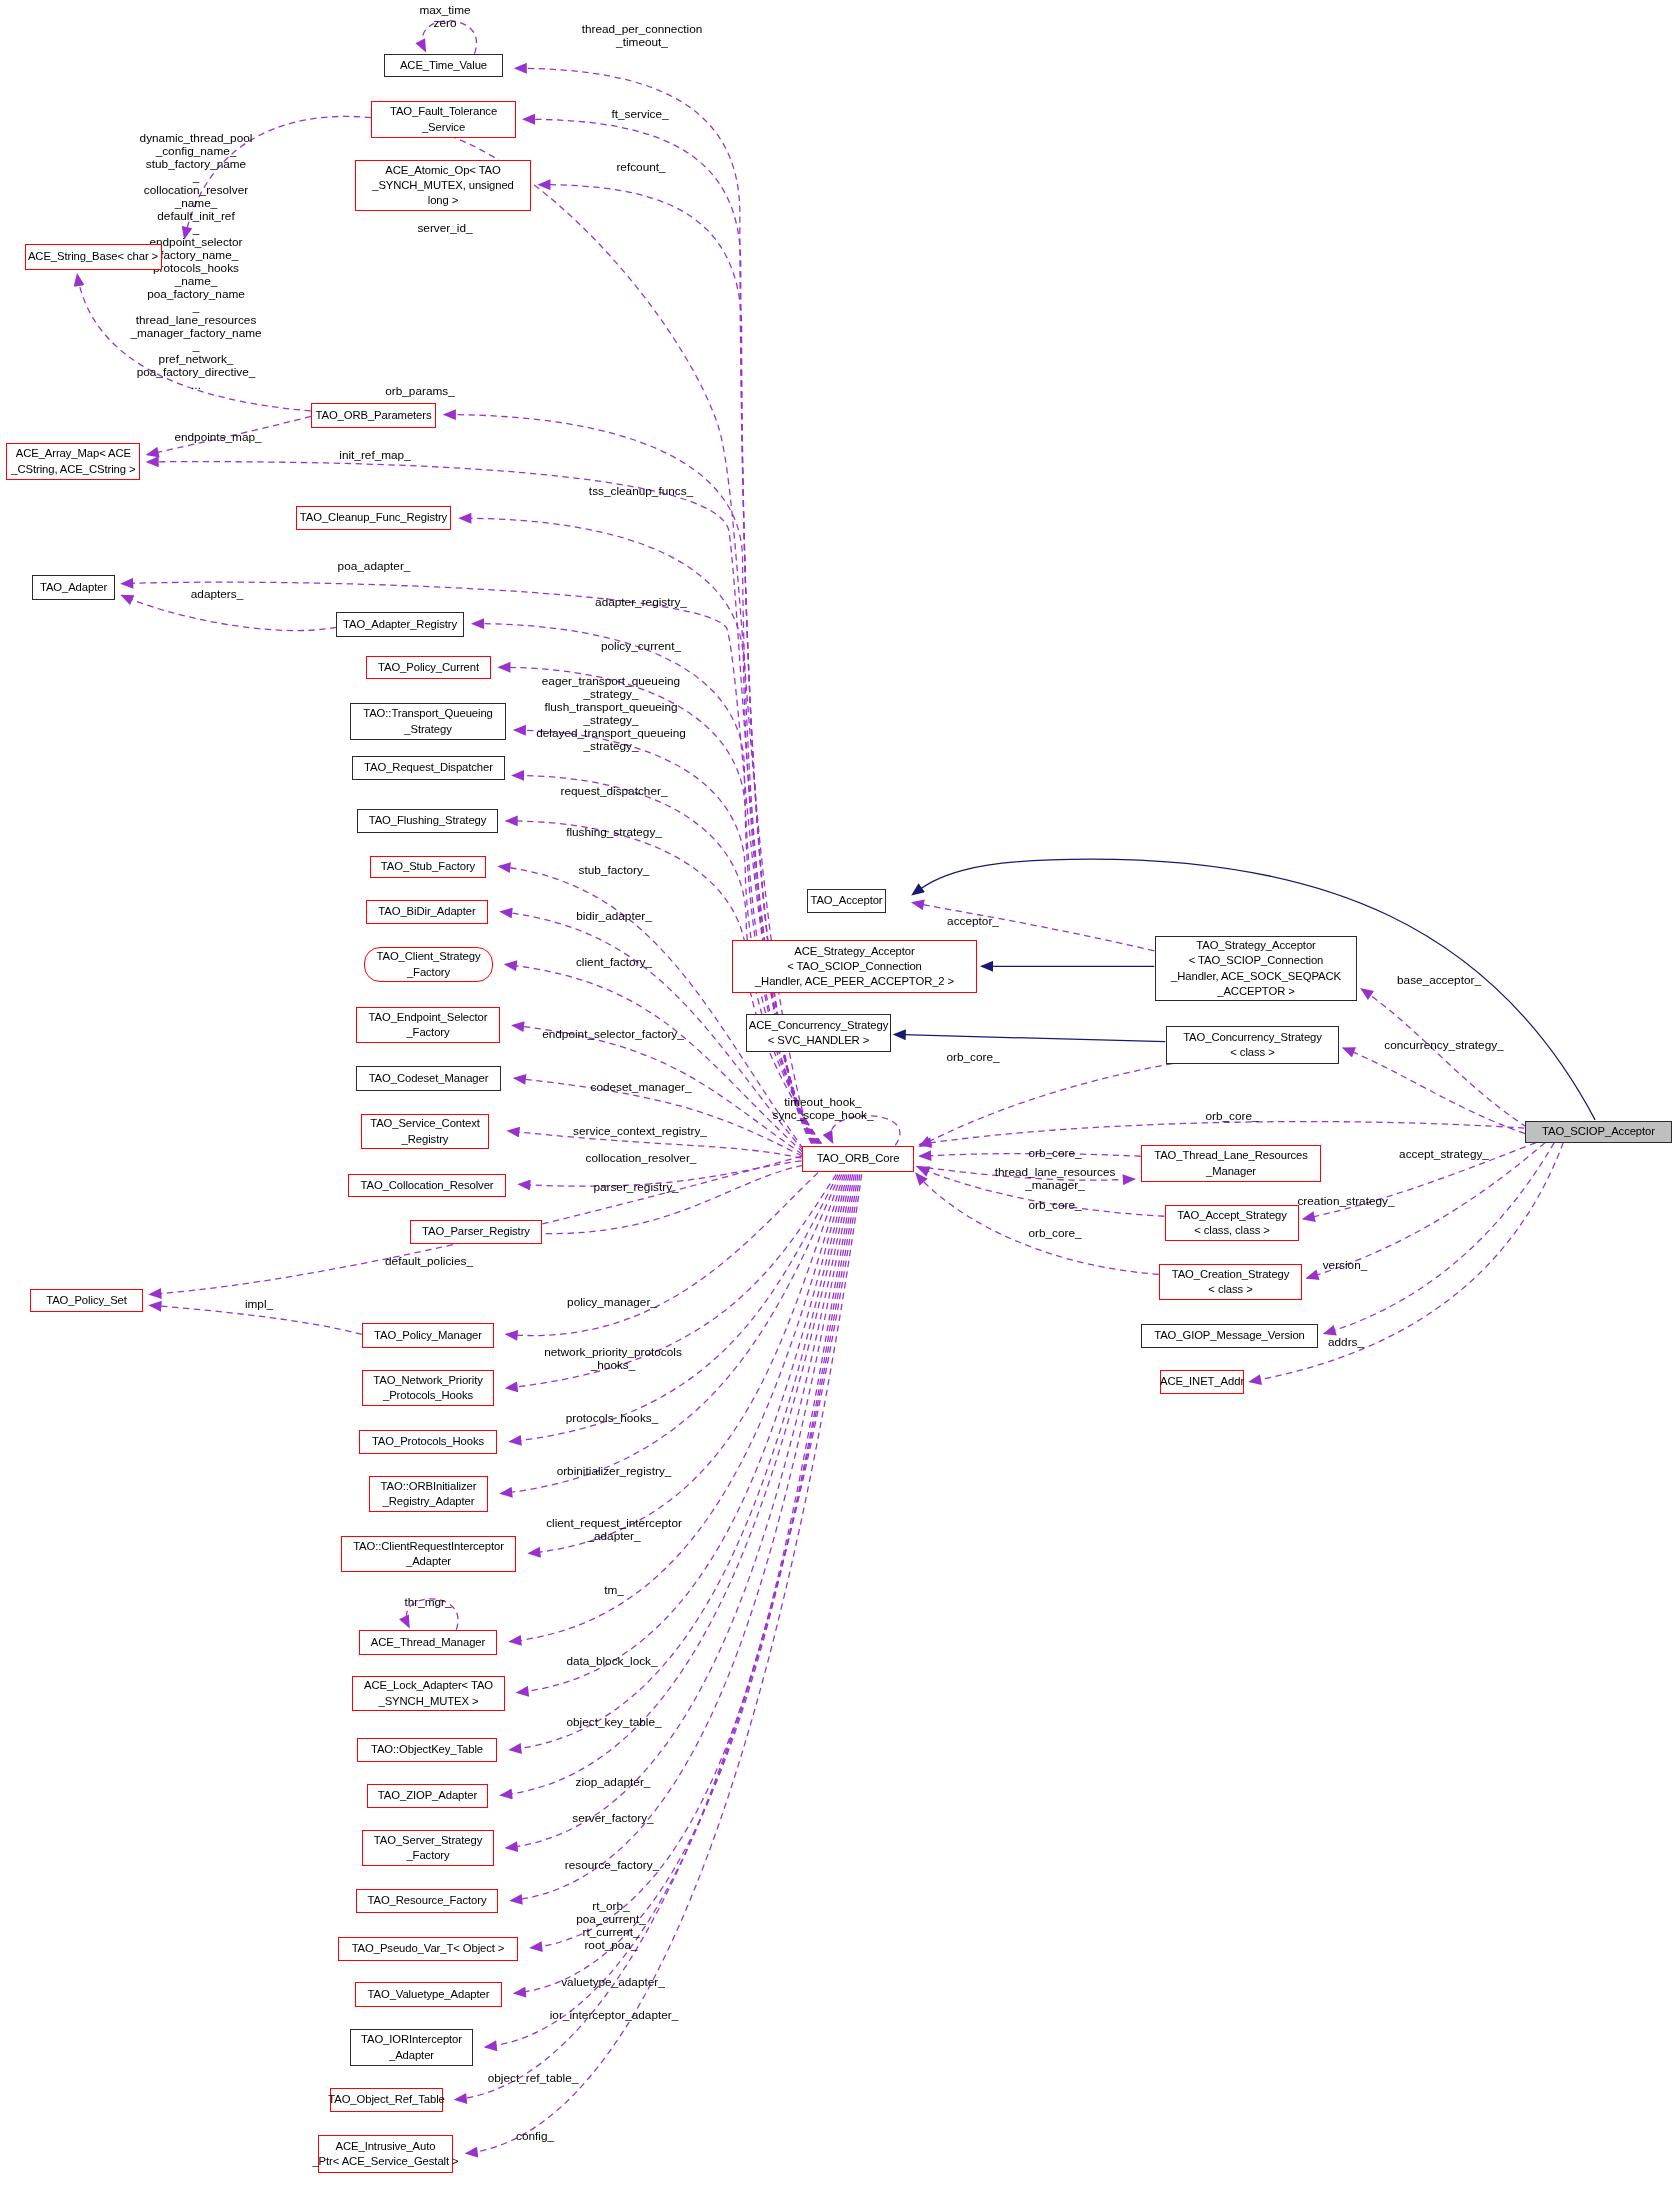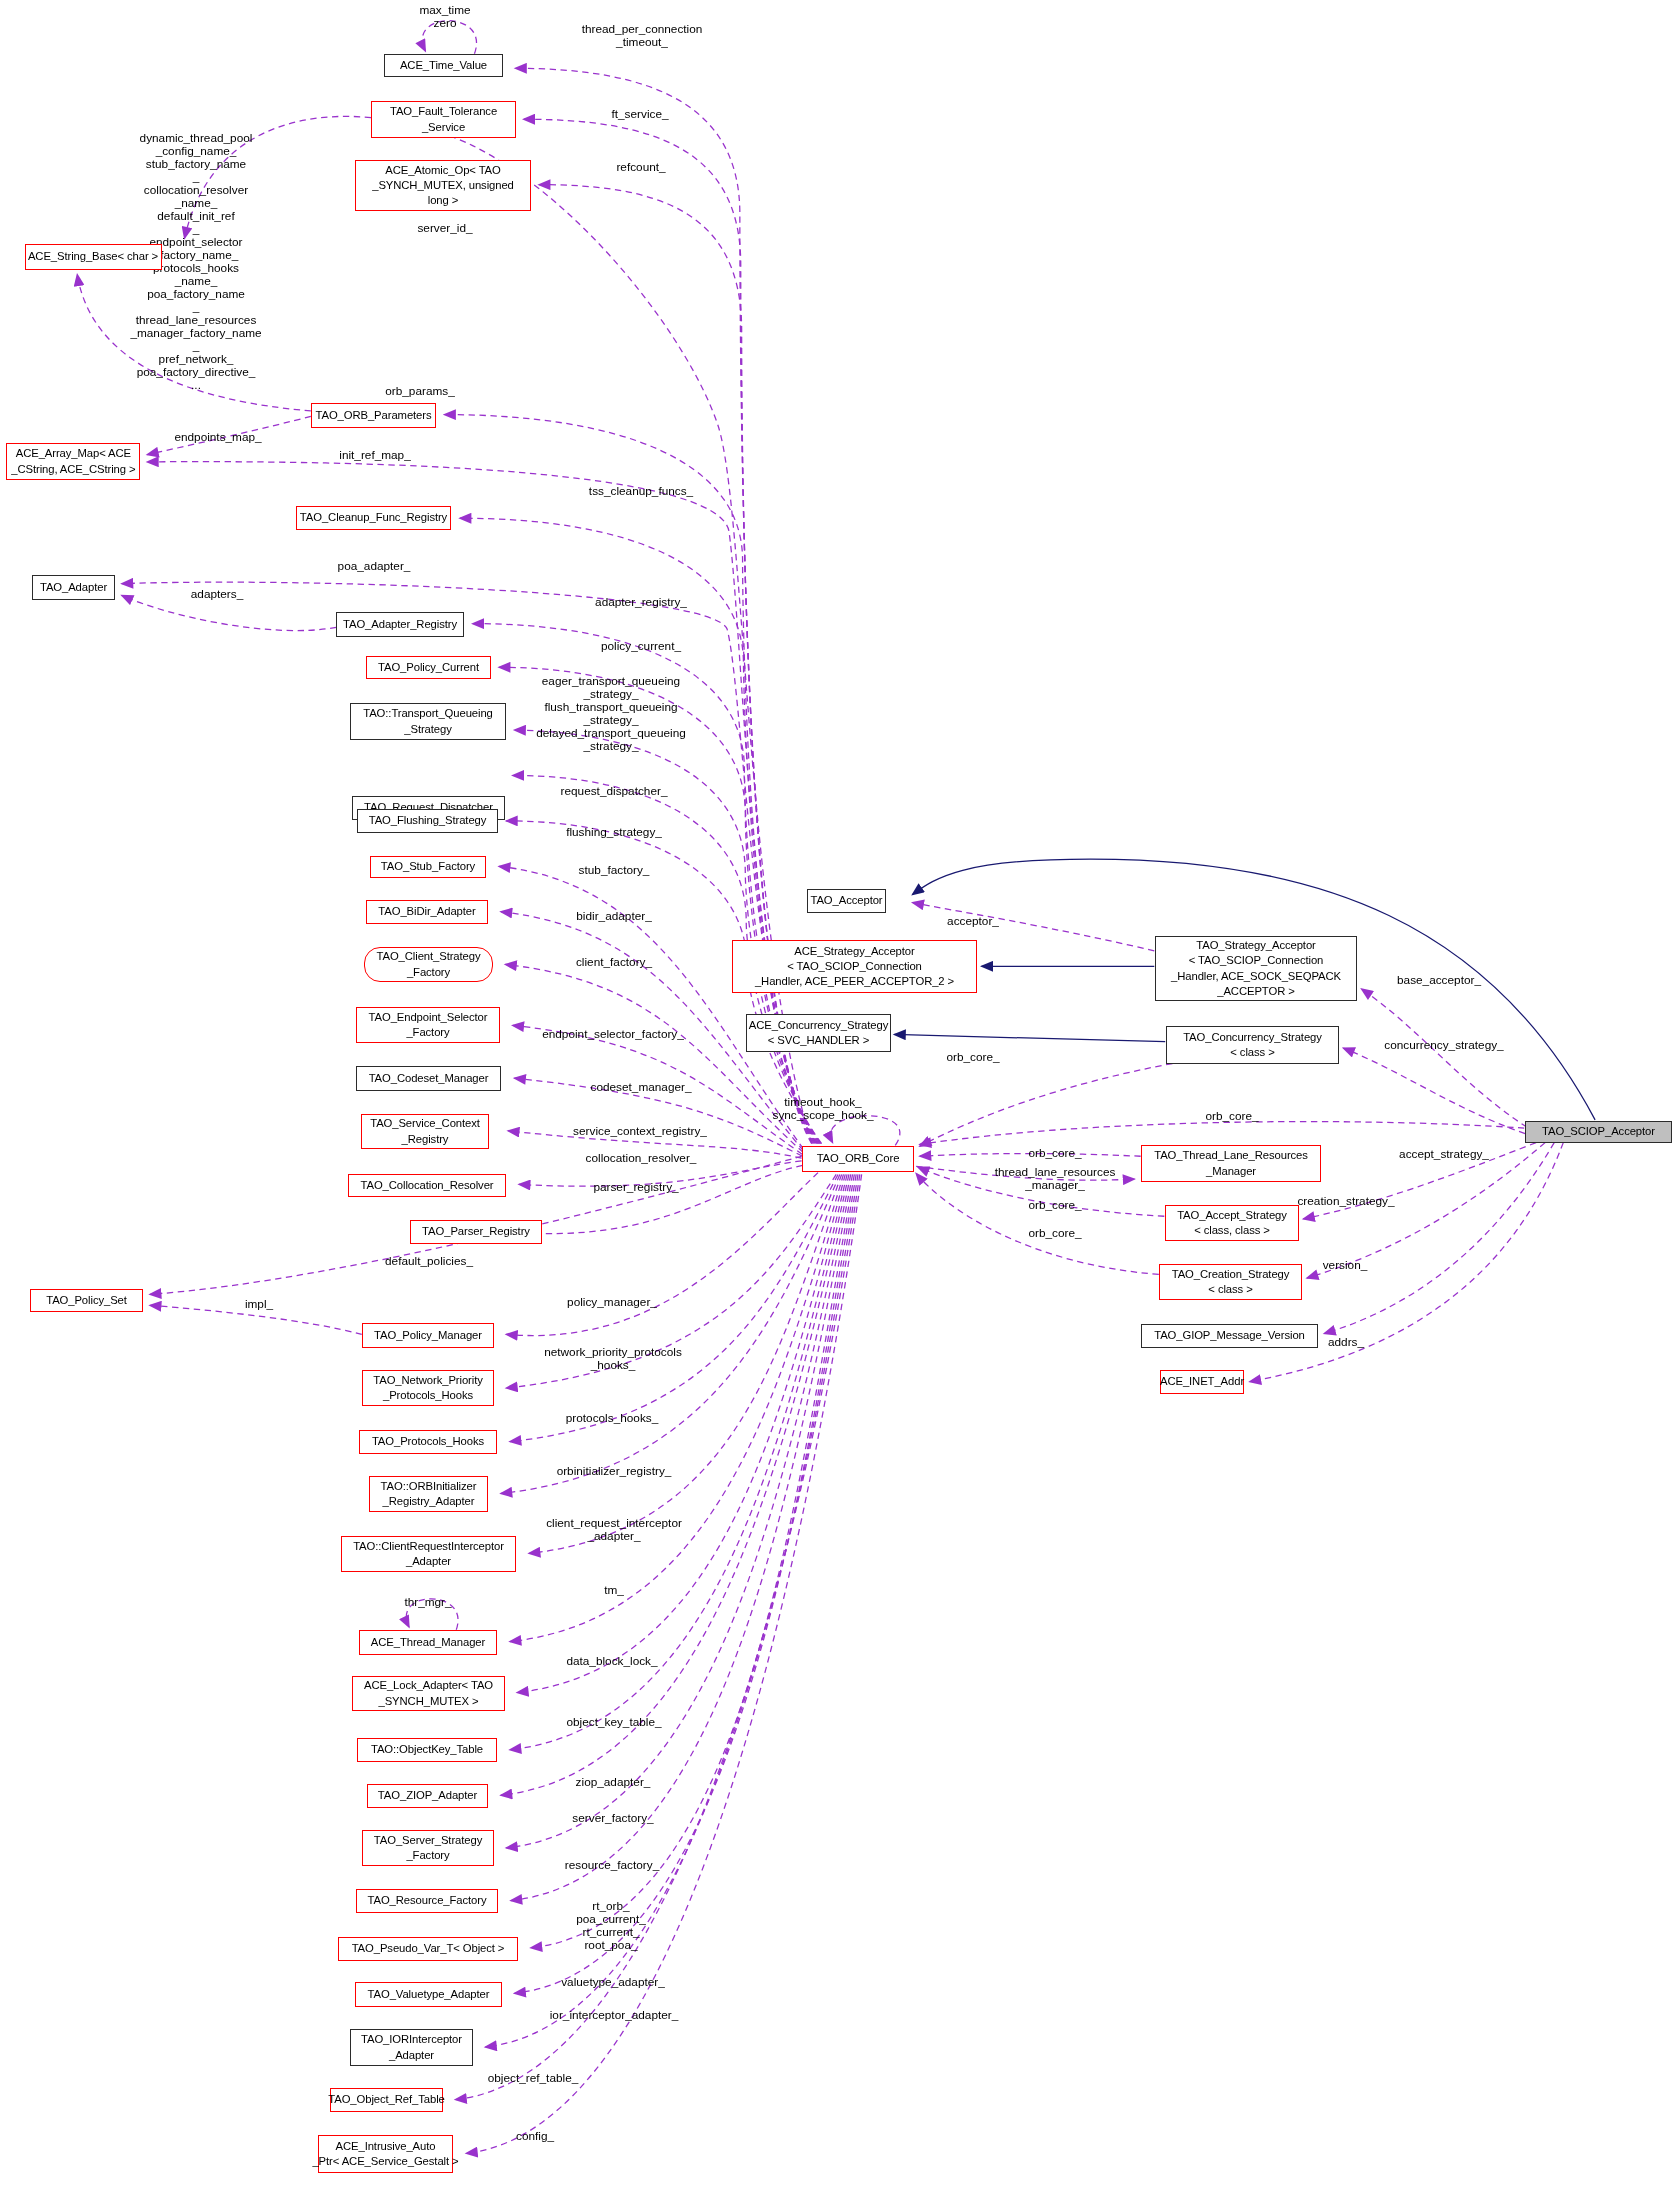--- a/index.html
+++ b/index.html
@@ -192,21 +192,21 @@
     <div class="node r" style="left: 4.5px; top: 244px; width: 137px; height: 25.5px; margin-left: 20px;">ACE_String_Base&lt; char &gt;</div>
     <div class="node r" style="left: 311px; top: 403px; width: 125px; height: 24.5px;">TAO_ORB_Parameters</div>
     <div class="node r" style="left: 6.4px; top: 443px; width: 134px; height: 37px;">ACE_Array_Map&lt; ACE
 _CString, ACE_CString &gt;</div>
     <div class="node r" style="left: 296px; top: 506px; width: 155px; height: 23.6px;">TAO_Cleanup_Func_Registry</div>
     <div class="node k" style="left: 32px; top: 575px; width: 83px; height: 24.5px;">TAO_Adapter</div>
     <div class="node k" style="left: 336px; top: 612px; width: 128px; height: 24.5px;">TAO_Adapter_Registry</div>
     <div class="node r" style="left: 366px; top: 656px; width: 125px; height: 23px;">TAO_Policy_Current</div>
     <div class="node k" style="left: 350px; top: 703px; width: 156px; height: 37px;">TAO::Transport_Queueing
 _Strategy</div>
-    <div class="node k" style="left: 352px; top: 796px; width: 153px; height: 23.6px;">TAO_Request_Dispatcher</div>
+    <div class="node k" style="left: 352px; top: 756px; width: 153px; height: 23.6px;">TAO_Request_Dispatcher</div>
     <div class="node k" style="left: 357px; top: 809px; width: 141px; height: 23.6px;">TAO_Flushing_Strategy</div>
     <div class="node r" style="left: 370px; top: 856px; width: 116px; height: 22px;">TAO_Stub_Factory</div>
     <div class="node r" style="left: 366px; top: 900px; width: 122px; height: 23.6px;">TAO_BiDir_Adapter</div>
     <div class="node r" style="left: 364px; top: 947px; width: 129px; height: 35px; border-radius: 16px;">TAO_Client_Strategy
 _Factory</div>
     <div class="node r" style="left: 356px; top: 1007px; width: 144px; height: 36px;">TAO_Endpoint_Selector
 _Factory</div>
     <div class="node k" style="left: 356px; top: 1066px; width: 145px; height: 24.5px;">TAO_Codeset_Manager</div>
     <div class="node r" style="left: 361px; top: 1114px; width: 128px; height: 35px;">TAO_Service_Context
 _Registry</div>

